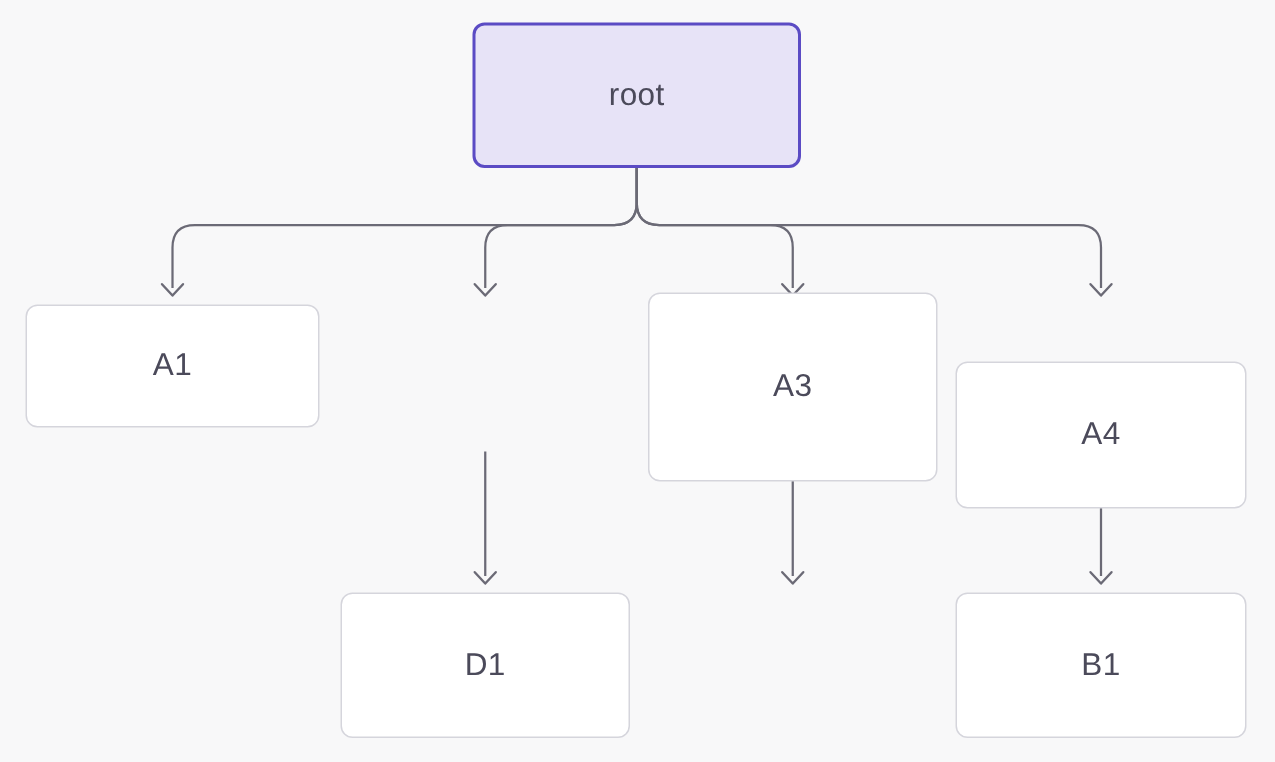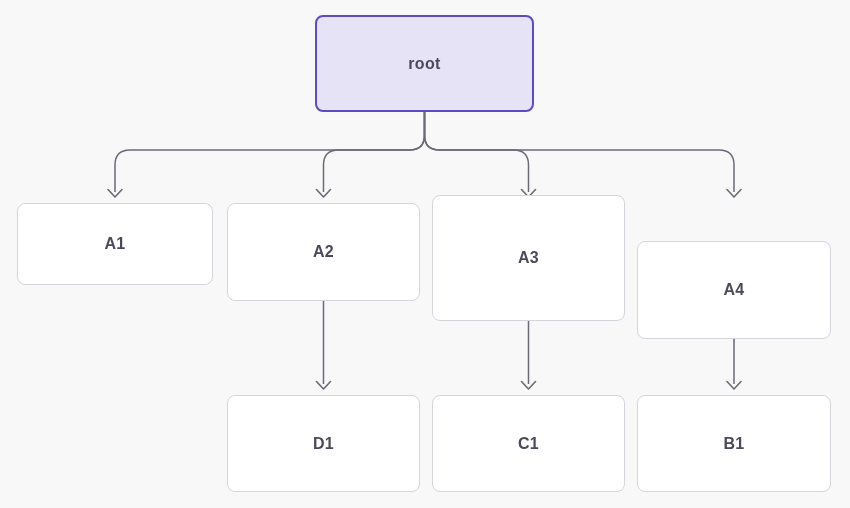--- a/index.html
+++ b/index.html
@@ -46,22 +46,22 @@
     position: absolute;
     display: flex;
     align-items: center;
     justify-content: center;
     background: var(--node-fill, #ffffff);
     border: 1px solid var(--node-border, #d5d5dc);
     border-radius: 8px;
     cursor: pointer;
   }
   .node .label {
-    font-size: 16px;
-    font-weight: 700;
+    font-size: 21px;
+    font-weight: 400;
     letter-spacing: 0.3px;
     color: var(--label, #4b4a5a);
     user-select: none;
   }
   .node.root {
     background: var(--root-fill, #e7e3f7);
     border: 2px solid var(--root-border, #5b4bc4);
   }
   .n-root { left: 315px; top: 15px;  width: 219px; height: 97px; }
   .n-a1   { left: 17px;  top: 203px; width: 196px; height: 82px; }
@@ -108,33 +108,27 @@
     </g>
   </svg>
 
   <div class="node root n-root">
     <span class="label">root</span>
   </div>
 
   <div class="node n-a1">
     <span class="label">A1</span>
   </div>
-  <div class="node n-a2">
-    <span class="label">A2</span>
-  </div>
   <div class="node n-a3">
     <span class="label">A3</span>
   </div>
   <div class="node n-a4">
     <span class="label">A4</span>
   </div>
 
   <div class="node n-d1">
     <span class="label">D1</span>
   </div>
-  <div class="node n-c1">
-    <span class="label">C1</span>
-  </div>
   <div class="node n-b1">
     <span class="label">B1</span>
   </div>
 
 </div>
 
 </body></html>

